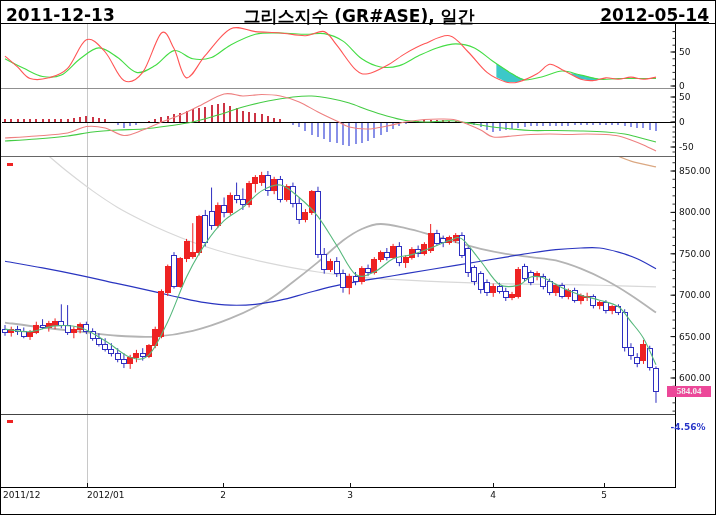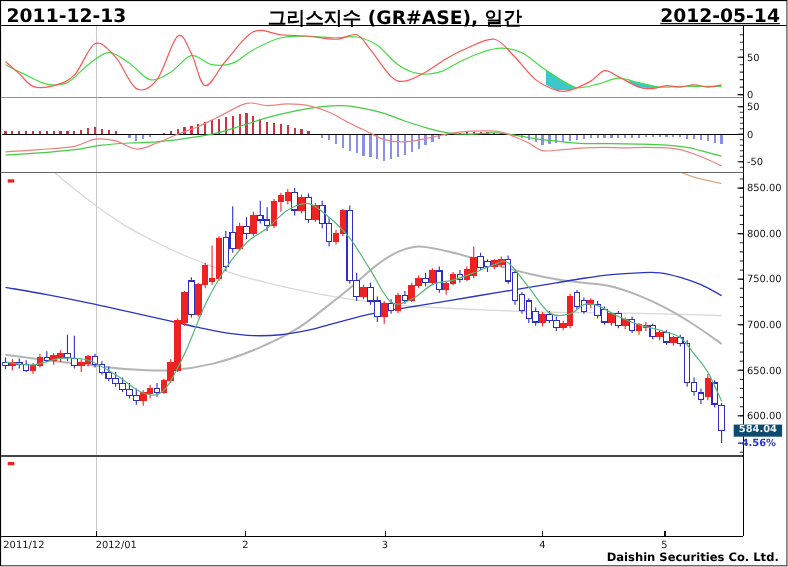--- a/index.html
+++ b/index.html
@@ -456,16 +456,15 @@
       <line x1="349.5" y1="481.5" x2="349.5" y2="486.5" stroke="#111" stroke-width="1" shape-rendering="crispEdges"></line>
       <text x="349" y="497" font-size="9" fill="#111" text-anchor="middle" font-family="&quot;DejaVu Sans&quot;,sans-serif">3</text>
       <line x1="492.5" y1="481.5" x2="492.5" y2="486.5" stroke="#111" stroke-width="1" shape-rendering="crispEdges"></line>
       <text x="492" y="497" font-size="9" fill="#111" text-anchor="middle" font-family="&quot;DejaVu Sans&quot;,sans-serif">4</text>
       <line x1="603.5" y1="481.5" x2="603.5" y2="486.5" stroke="#111" stroke-width="1" shape-rendering="crispEdges"></line>
       <text x="603" y="497" font-size="9" fill="#111" text-anchor="middle" font-family="&quot;DejaVu Sans&quot;,sans-serif">5</text>
     </svg>
   <div class="hdr" id="hdr-left">2011-12-13</div>
   <div class="hdr" id="hdr-title">그리스지수 (GR#ASE), 일간</div>
   <div class="hdr" id="hdr-right">2012-05-14</div>
-  <div id="badge" style="background: #0c4a6e; color: rgb(242, 242, 242);">584.04</div>
-  <div id="change" style="color: rgb(39, 53, 200);">-4.56%</div>
-  <div id="footer">Daishin Securities Co. Ltd.</div>
+  <div id="badge" style="background: #ec4899; color: rgb(242, 242, 242); font-family: Liberation Serif, serif;">584.04</div>
+  <div id="change" style="color: rgb(39, 53, 200); margin-top: 24px;">-4.56%</div>
 </div>
 
 </body></html>

